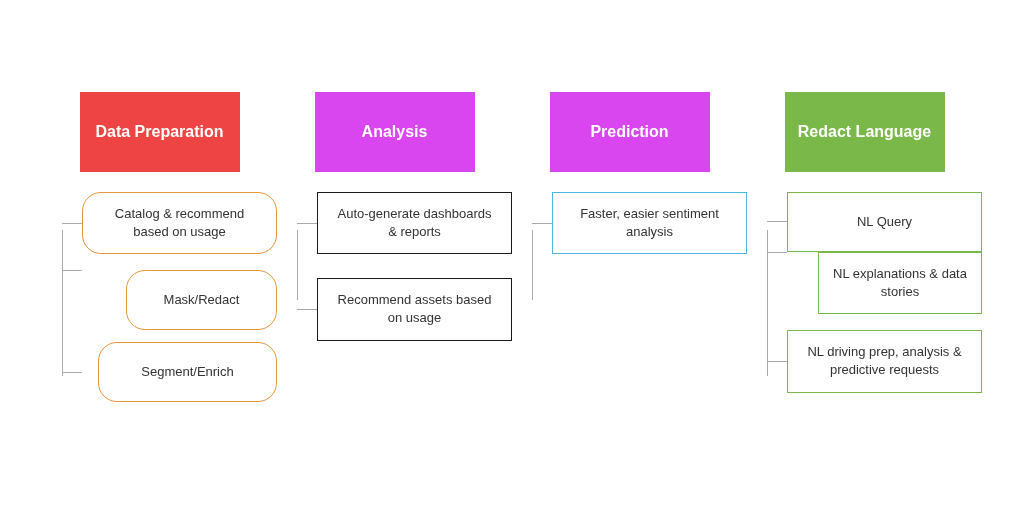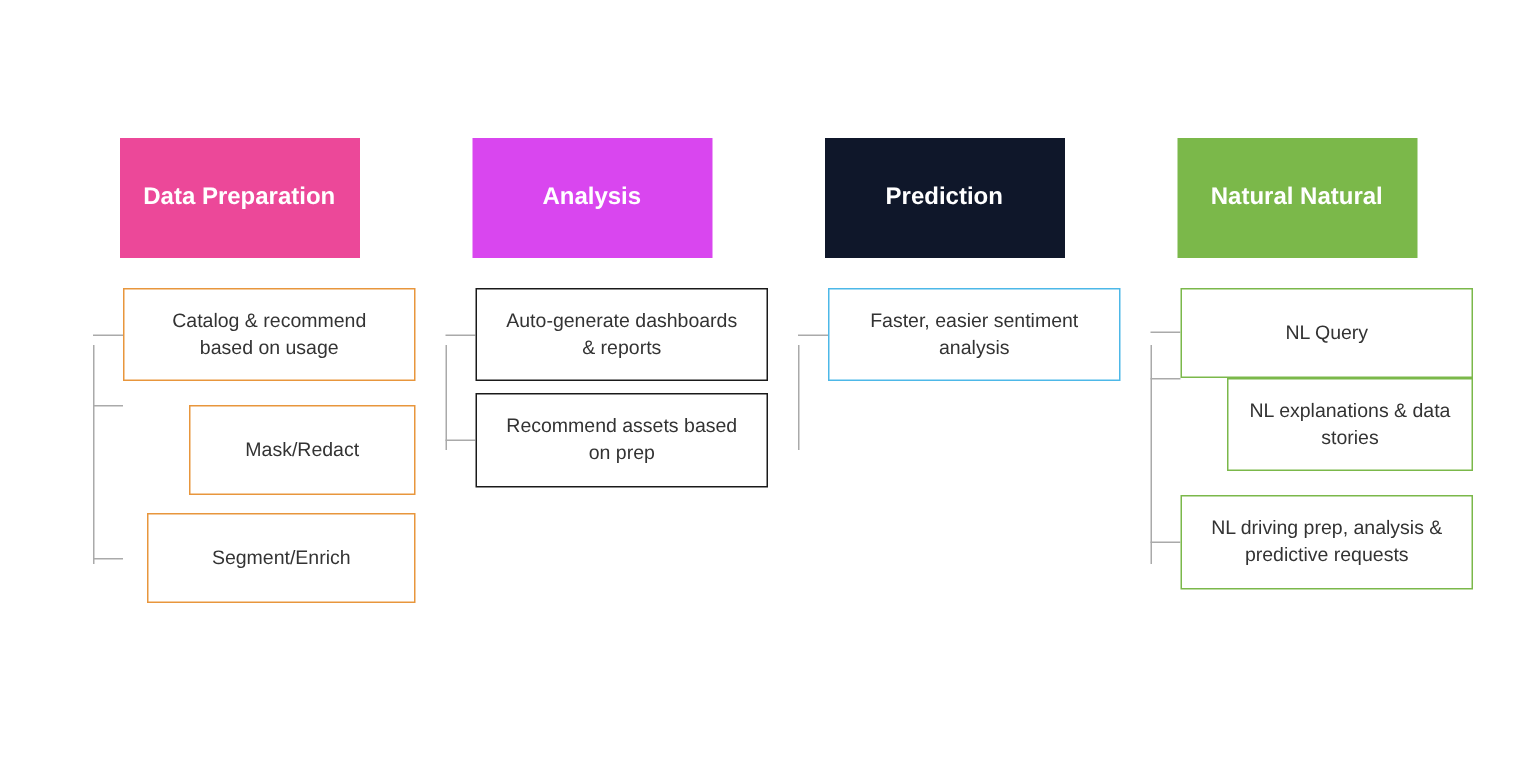--- a/index.html
+++ b/index.html
@@ -33,23 +33,23 @@
       text-align: center;
       font-size: 16px;
       font-weight: bold;
       color: #fff;
       margin-bottom: 20px;
       min-height: 80px;
       display: flex;
       align-items: center;
       justify-content: center;
     }
-    .header-orange { background: #ec4899; }
+    .header-orange { background: #ef4444; }
     .header-black  { background: #d946ef; }
-    .header-blue   { background: #0f172a; }
+    .header-blue   { background: #d946ef; }
     .header-green  { background: #7bb84a; }
 
     .item-row {
       display: flex;
       align-items: center;
       width: 100%;
       margin-bottom: 16px;
       position: relative;
     }
 
@@ -67,21 +67,21 @@
       font-size: 13px;
       color: #333;
       background: #fff;
       line-height: 1.4;
       min-height: 60px;
       display: flex;
       align-items: center;
       justify-content: center;
       flex: 1;
     }
-    .item-box-orange { border-color: #e8963c; }
+    .item-box-orange { border-color: #e8963c; border-radius: 19px; }
     .item-box-black  { border-color: #1a1a1a; }
     .item-box-blue   { border-color: #4db8e8; }
     .item-box-green  { border-color: #7bb84a; }
   </style>
 </head>
 <body>
 
 <div class="diagram">
 <div class="column">
       <div class="header-box header-orange">Data Preparation</div>
@@ -98,42 +98,42 @@
         <div class="item-row" style="margin-bottom: 16px; display: flex; align-items: center; gap: 16px;">
           <div class="connector-line"></div>
           <div class="item-box item-box-orange">Segment/Enrich</div>
         </div>
       </div>
     </div>
     <div class="column">
       <div class="header-box header-black">Analysis</div>
       <div style="position: relative; width: 100%; padding-left: 20px;">
         <div style="position: absolute; left: 20px; top: 38px; width: 1px; height: 70px; background: rgb(170, 170, 170);"></div>
-        <div class="item-row" style="margin-bottom: 8px; display: flex; align-items: center;">
+        <div class="item-row" style="margin-bottom: 24px; display: flex; align-items: center;">
           <div class="connector-line"></div>
           <div class="item-box item-box-black">Auto-generate dashboards &amp; reports</div>
         </div>
         <div class="item-row" style="margin-bottom: 16px; display: flex; align-items: center;">
           <div class="connector-line"></div>
-          <div class="item-box item-box-black">Recommend assets based on prep</div>
+          <div class="item-box item-box-black">Recommend assets based on usage</div>
         </div>
       </div>
     </div>
     <div class="column">
       <div class="header-box header-blue">Prediction</div>
       <div style="position: relative; width: 100%; padding-left: 20px;">
         <div style="position: absolute; left: 20px; top: 38px; width: 1px; height: 70px; background: rgb(170, 170, 170);"></div>
         <div class="item-row" style="margin-bottom: 16px; display: flex; align-items: center;">
           <div class="connector-line"></div>
           <div class="item-box item-box-blue">Faster, easier sentiment analysis</div>
         </div>
       </div>
     </div>
     <div class="column">
-      <div class="header-box header-green">Natural Natural</div>
+      <div class="header-box header-green">Redact Language</div>
       <div style="position: relative; width: 100%; padding-left: 20px;">
         <div style="position: absolute; left: 20px; top: 38px; width: 1px; height: 146px; background: rgb(170, 170, 170);"></div>
         <div class="item-row" style="margin-bottom: 0; display: flex; align-items: center;">
           <div class="connector-line"></div>
           <div class="item-box item-box-green">NL Query</div>
         </div>
         <div class="item-row" style="margin-bottom: 16px; display: flex; align-items: flex-start; gap: 31px;">
           <div class="connector-line"></div>
           <div class="item-box item-box-green">NL explanations &amp; data stories</div>
         </div>

